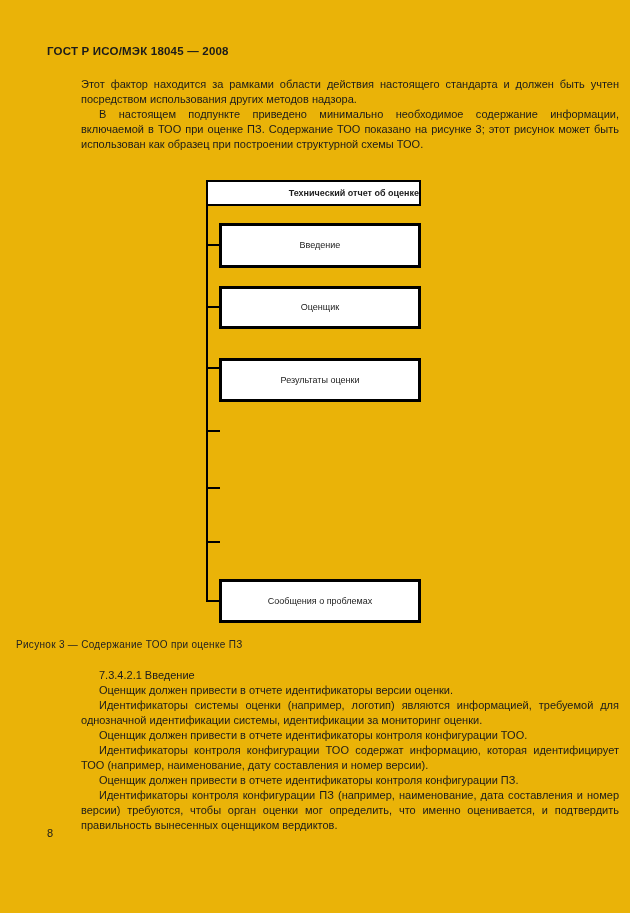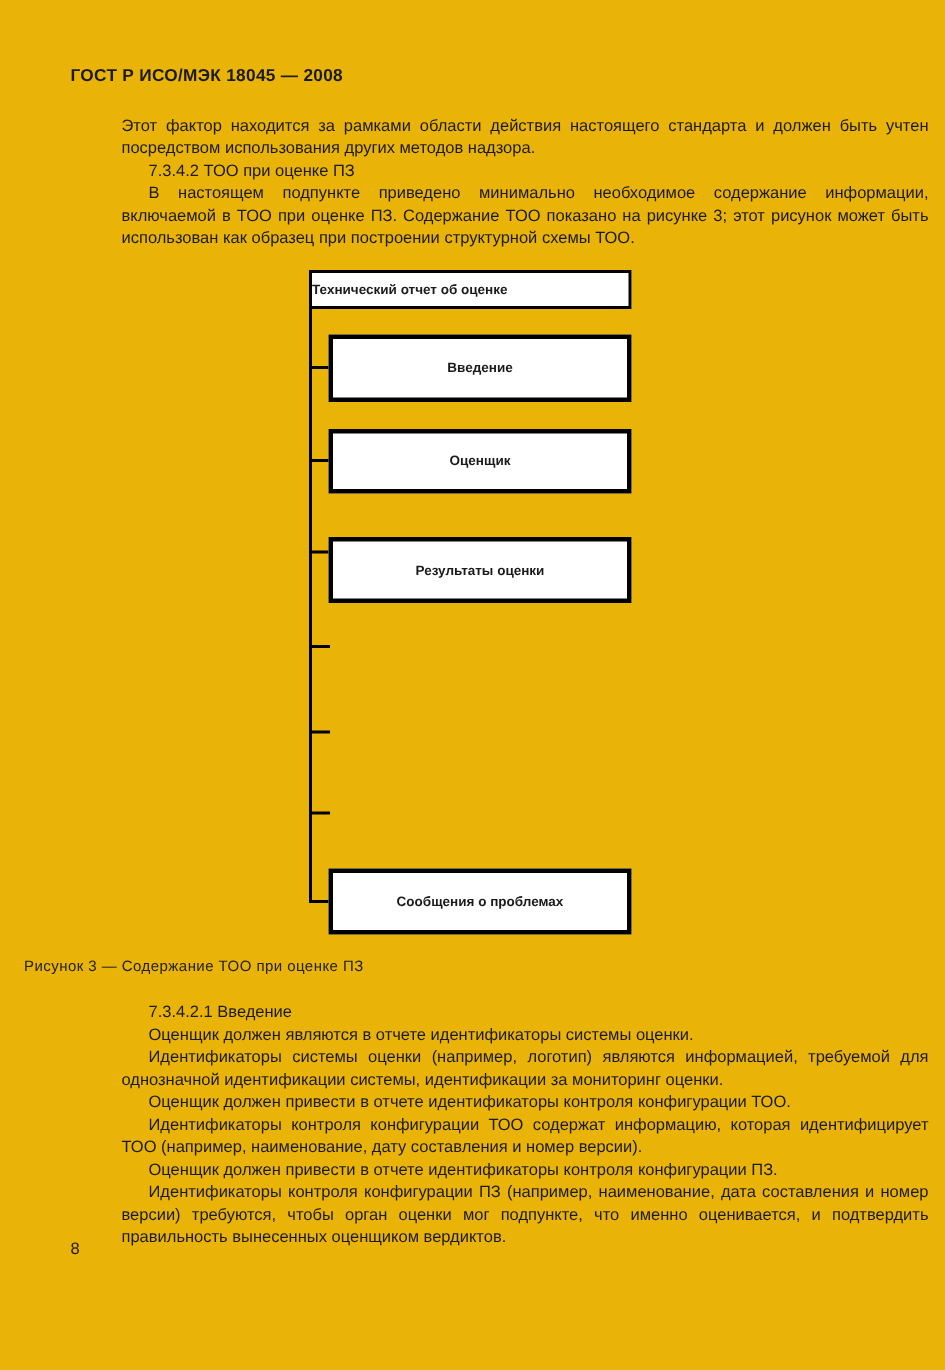--- a/index.html
+++ b/index.html
@@ -41,21 +41,21 @@
     top: 180px;
     width: 216px;
     height: 444px;
   }
   .rootbox {
     position: absolute;
     left: 0; top: 0;
     width: 215px; height: 26px;
     border: 2px solid #000;
     background: #fff;
-    display: flex; align-items: center; justify-content: flex-start;
+    display: flex; align-items: center; justify-content: flex-end;
     font-size: 9px; font-weight: 700;
     text-align: center;
   }
   .trunk {
     position: absolute;
     left: 0; top: 26px;
     width: 2px; height: 396px;
     background: #000;
   }
   .stub {
@@ -64,21 +64,21 @@
     width: 12px; height: 2px;
     background: #000;
   }
   .cbox {
     position: absolute;
     left: 13px;
     width: 202px;
     border: 3px solid #000;
     background: #fff;
     display: flex; align-items: center; justify-content: center;
-    font-size: 9px; font-weight: 700;
+    font-size: 9px; font-weight: 400;
     line-height: 11px;
     text-align: left;
     white-space: pre-line;
   }
   .caption {
     position: absolute;
     left: 16px; top: 639px;
     width: 630px;
     text-align: left;
     font-size: 10px;
@@ -93,21 +93,20 @@
 </style>
 </head>
 <body>
 
 <div class="page">
 
   <div class="doc-header">ГОСТ Р ИСО/МЭК 18045 — 2008</div>
 
   <div class="textblock intro">
     <p>Этот фактор находится за рамками области действия настоящего стандарта и должен быть учтен посред­ством использования других методов надзора.</p>
-    <p class="ind">7.3.4.2 ТОО при оценке ПЗ</p>
     <p class="ind">В настоящем подпункте приведено минимально необходимое содержание информации, включаемой в ТОО при оценке ПЗ. Содержание ТОО показано на рисунке 3; этот рисунок может быть использован как образец при построении структурной схемы ТОО.</p>
   </div>
 
   <div class="figure">
     <div class="rootbox">
       <span>Технический отчет об оценке</span>
     </div>
     <div class="trunk"></div>
 
     <div class="stub" style="top:64px"></div>
@@ -129,23 +128,23 @@
     </div>
     <div class="cbox" style="top:399px;height:44px">
       <span>Сообщения о проблемах</span>
     </div>
   </div>
 
   <div class="caption">Рисунок 3 — Содержание ТОО при оценке ПЗ</div>
 
   <div class="textblock section">
     <p class="ind">7.3.4.2.1 Введение</p>
-    <p class="ind">Оценщик должен являются в отчете идентификаторы системы оценки.</p>
+    <p class="ind">Оценщик должен привести в отчете идентификаторы версии оценки.</p>
     <p class="ind">Идентификаторы системы оценки (например, логотип) являются информацией, требуемой для одно­значной идентификации системы, идентификации за мониторинг оценки.</p>
     <p class="ind">Оценщик должен привести в отчете идентификаторы контроля конфигурации ТОО.</p>
     <p class="ind">Идентификаторы контроля конфигурации ТОО содержат информацию, которая идентифицирует ТОО (например, наименование, дату составления и номер версии).</p>
     <p class="ind">Оценщик должен привести в отчете идентификаторы контроля конфигурации ПЗ.</p>
-    <p class="ind">Идентификаторы контроля конфигурации ПЗ (например, наименование, дата составления и номер версии) требуются, чтобы орган оценки мог подпункте, что именно оценивается, и подтвердить правиль­ность  вынесенных оценщиком вердиктов.</p>
+    <p class="ind">Идентификаторы контроля конфигурации ПЗ (например, наименование, дата составления и номер версии) требуются, чтобы орган оценки мог определить, что именно оценивается, и подтвердить правиль­ность  вынесенных оценщиком вердиктов.</p>
   </div>
 
   <div class="pagenum">8</div>
 
 </div>
 
 </body></html>

